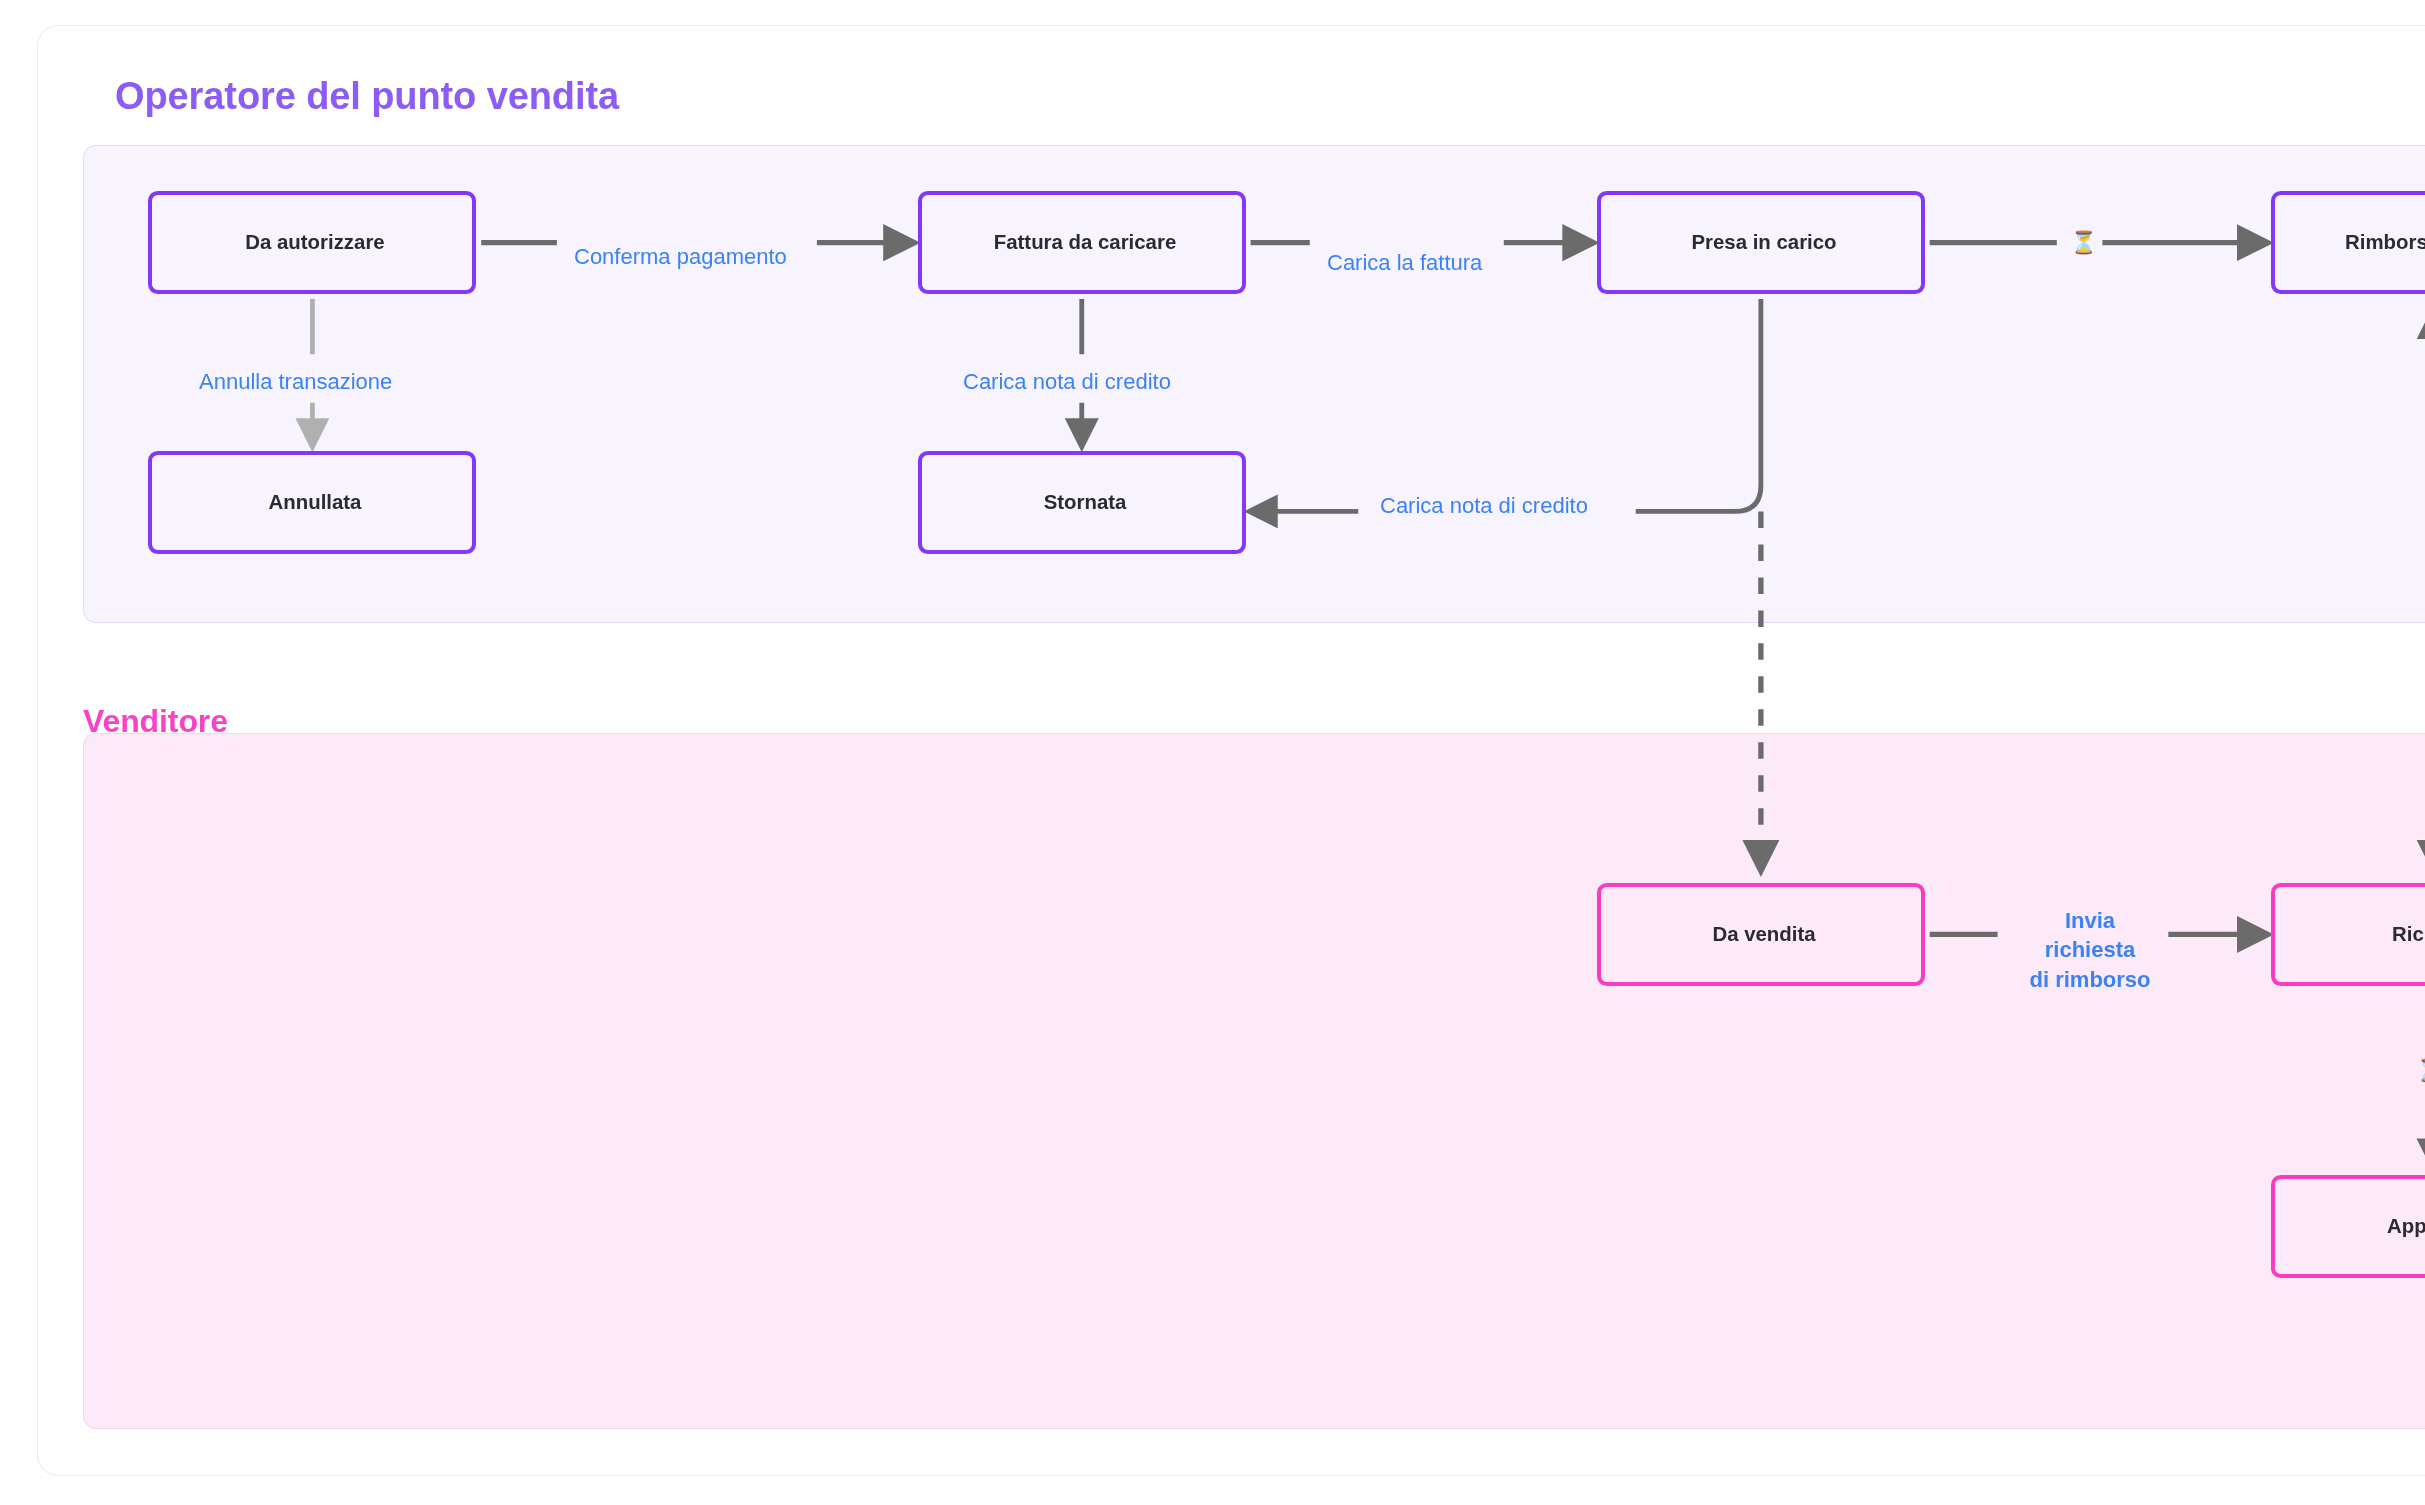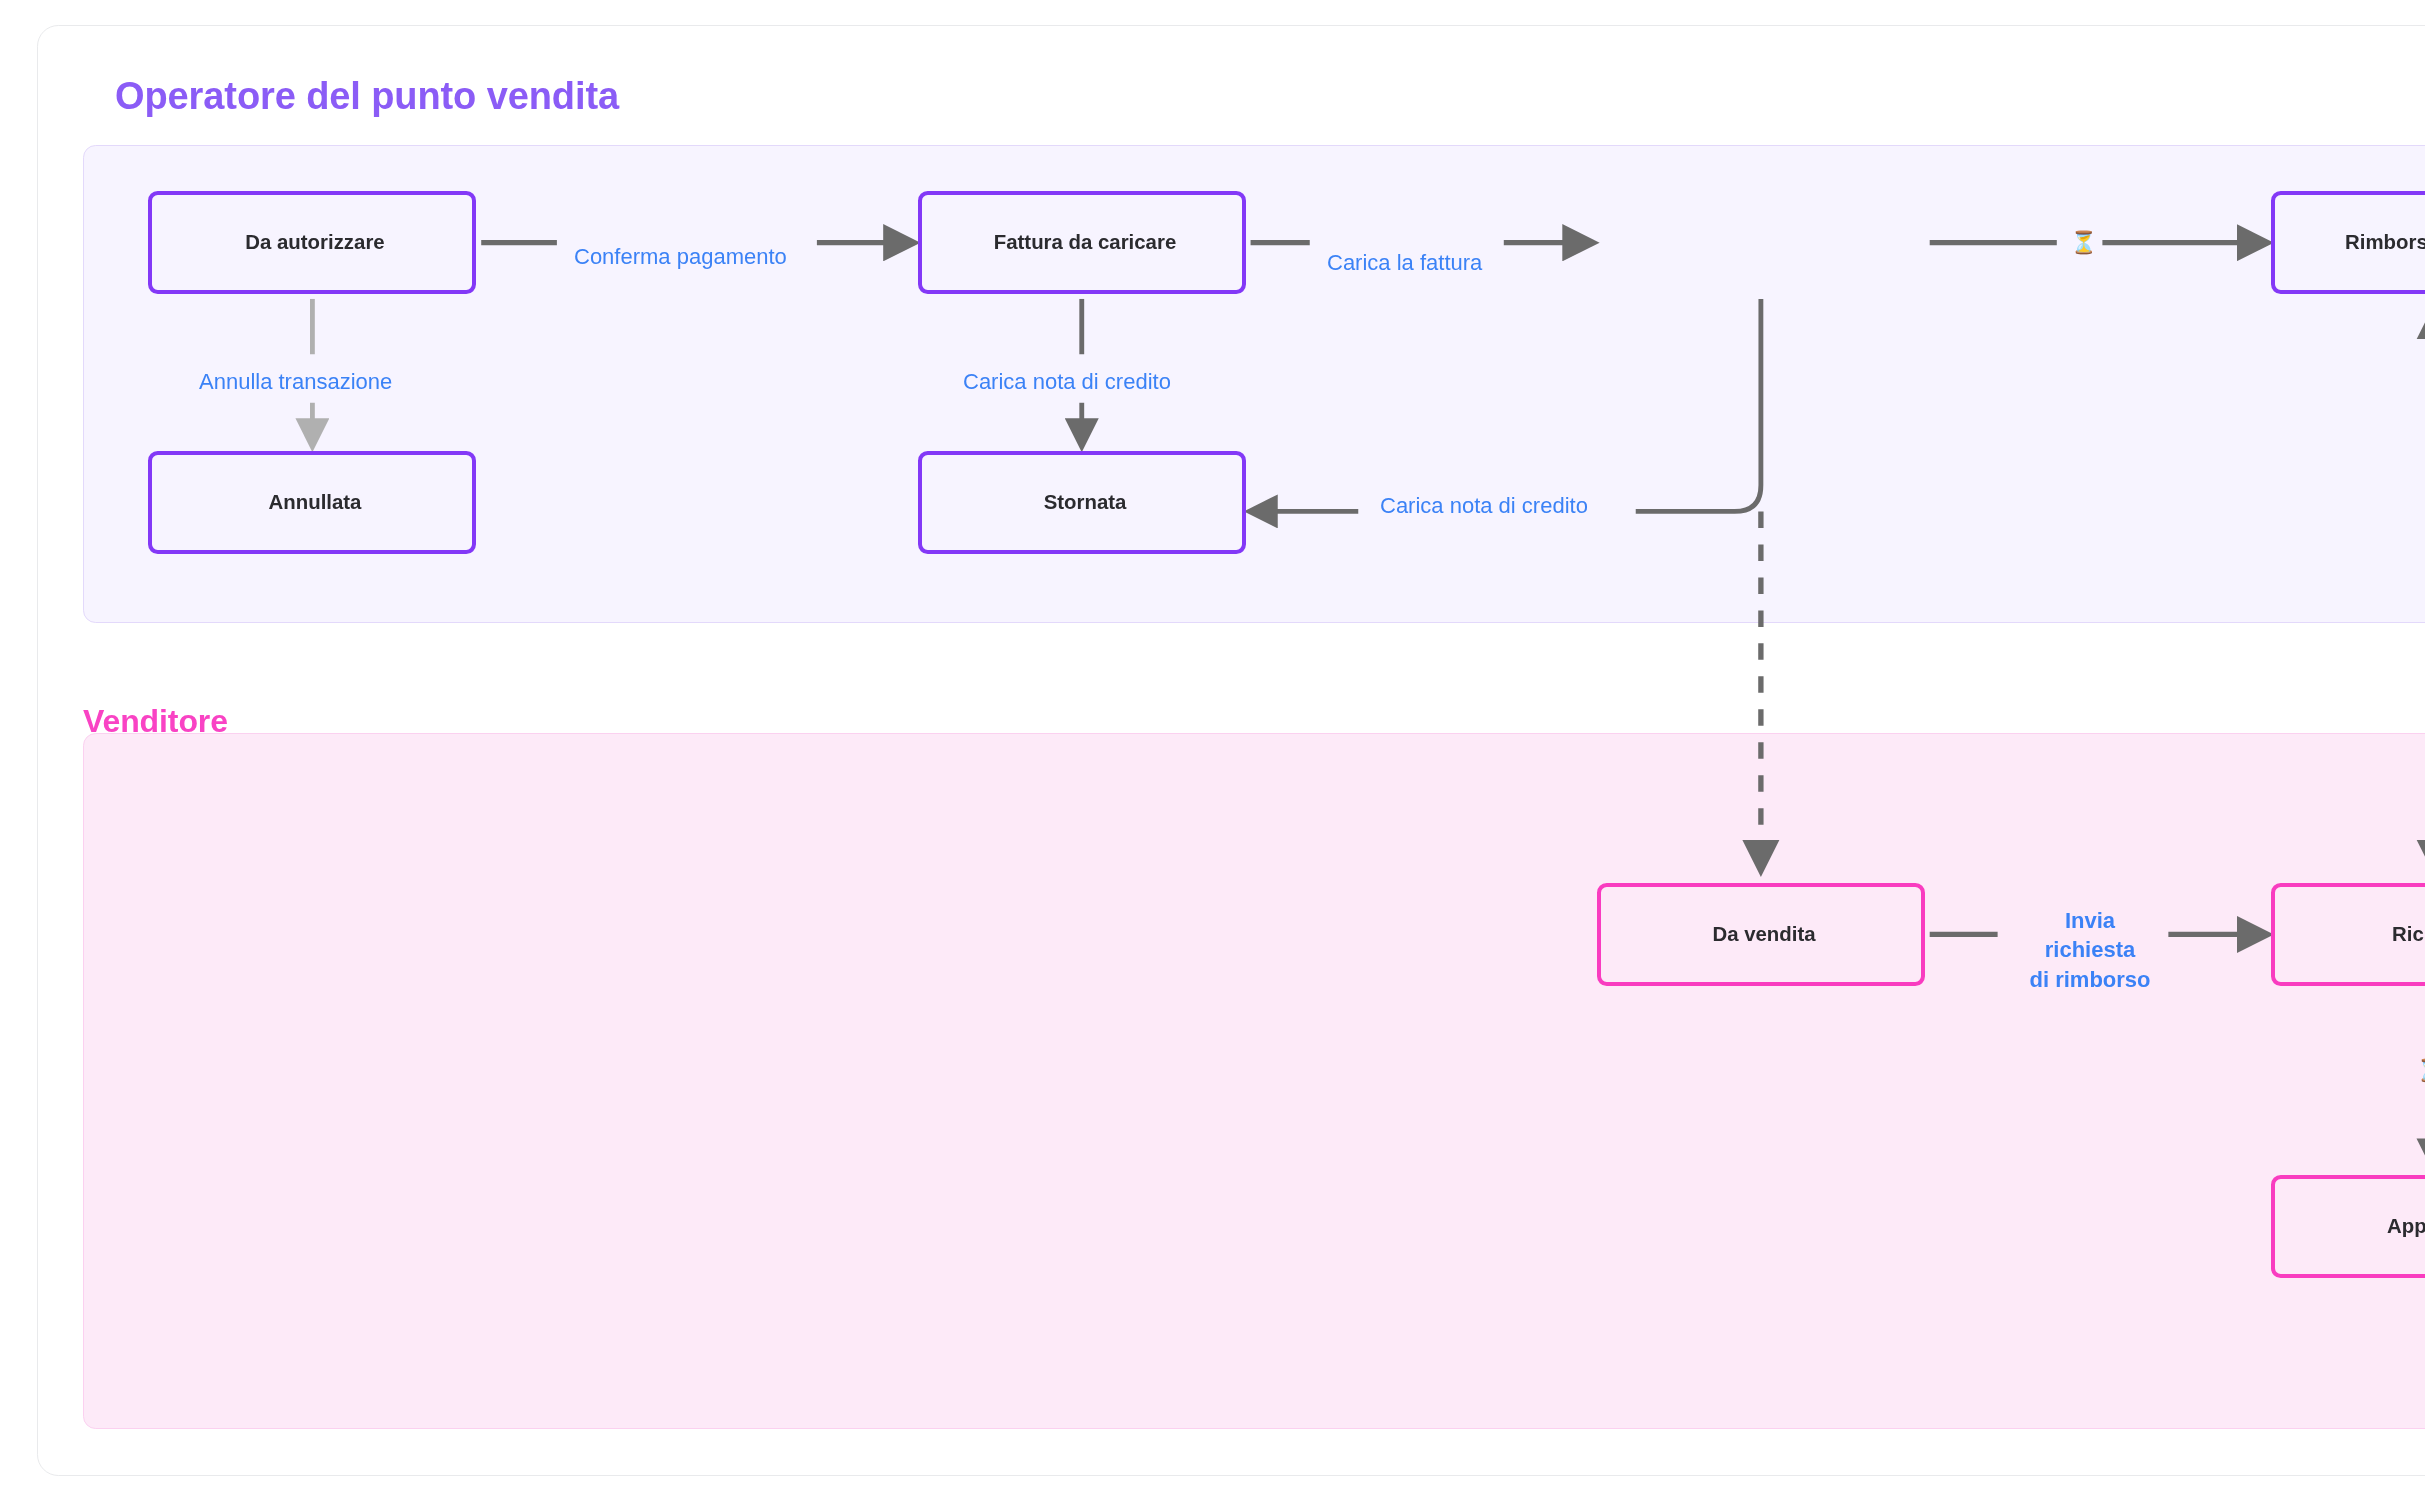--- a/index.html
+++ b/index.html
@@ -204,20 +204,21 @@
   </svg>
 
   <div class="node purple n-da-autorizzare">Da autorizzare</div>
 
   <div class="node purple n-fattura">Fattura da caricare</div>
 
   <div class="node purple n-annullata">Annullata</div>
 
   <div class="node purple n-stornata">Stornata</div>
 
+  <div class="node purple n-presa-in-carico">Presa in carico</div>
 
   <div class="node purple n-rimborso-rich">Rimborso richiesto</div>
 
   <div class="node pink n-da-inviare">Da vendita</div>
 
   <div class="node pink n-richiesto">Richiesto</div>
 
   <div class="node pink n-approvato">Approvato</div>
 
   <div class="edge-label lbl-conferma">Conferma pagamento</div>

